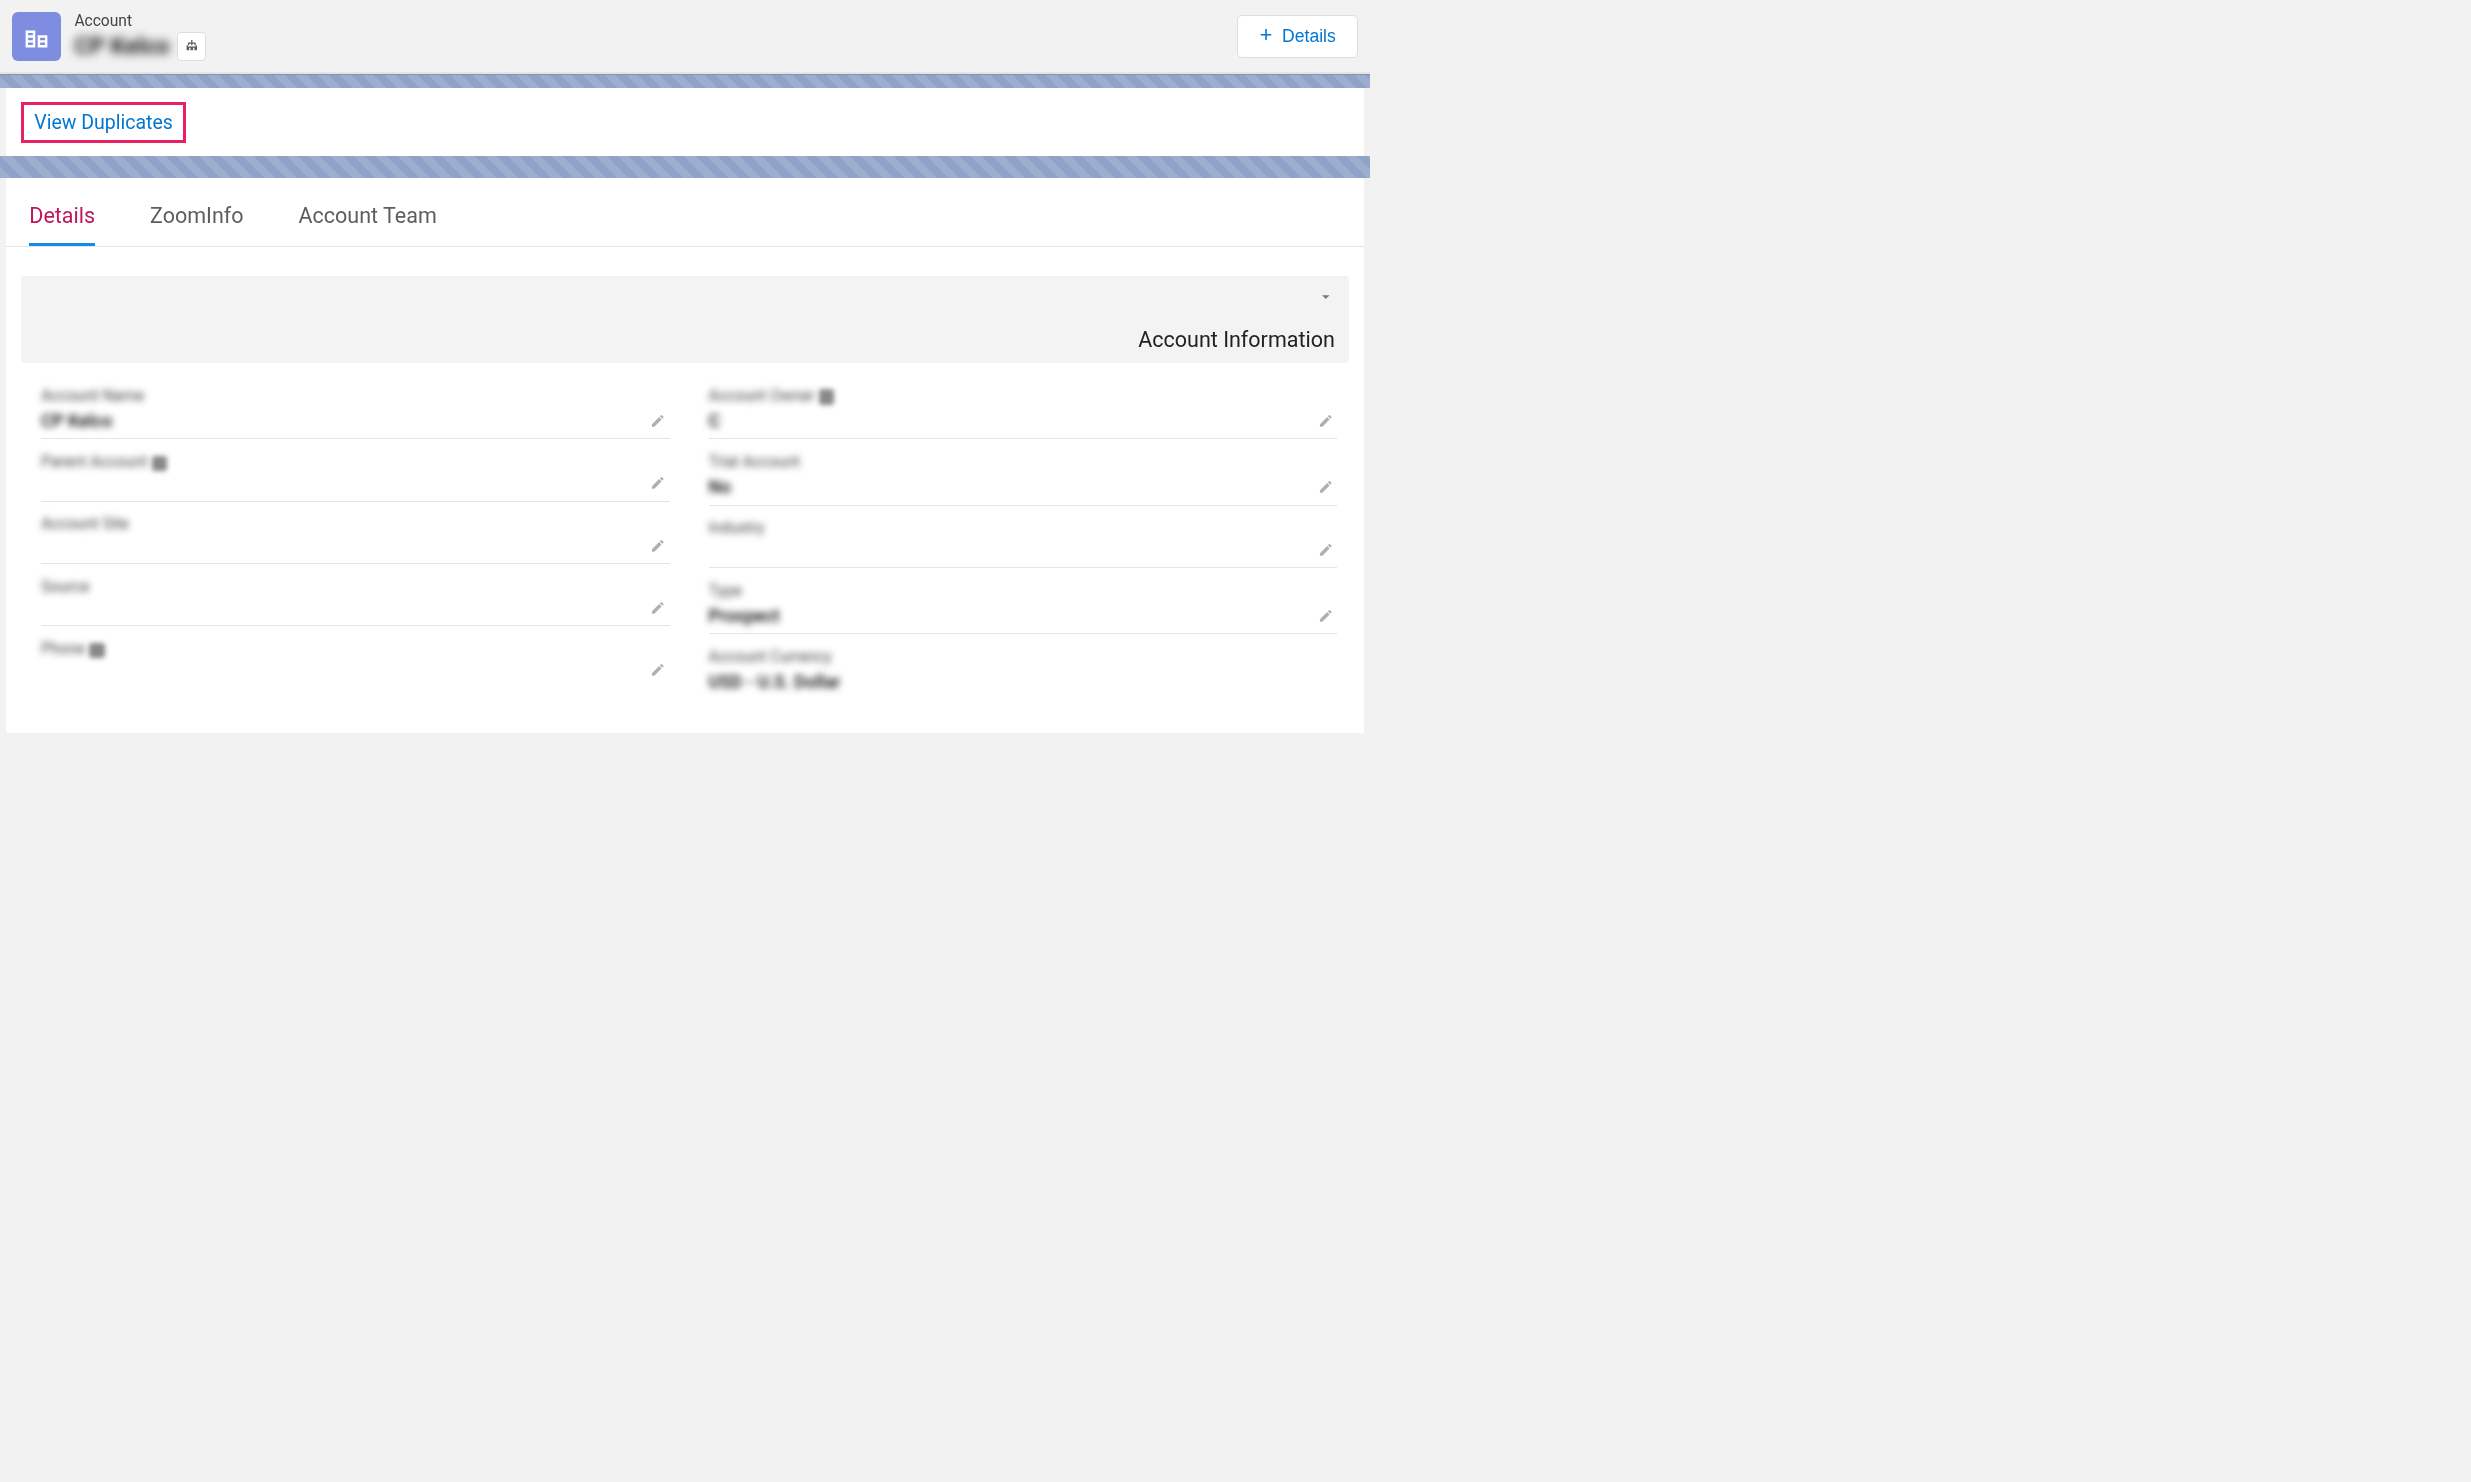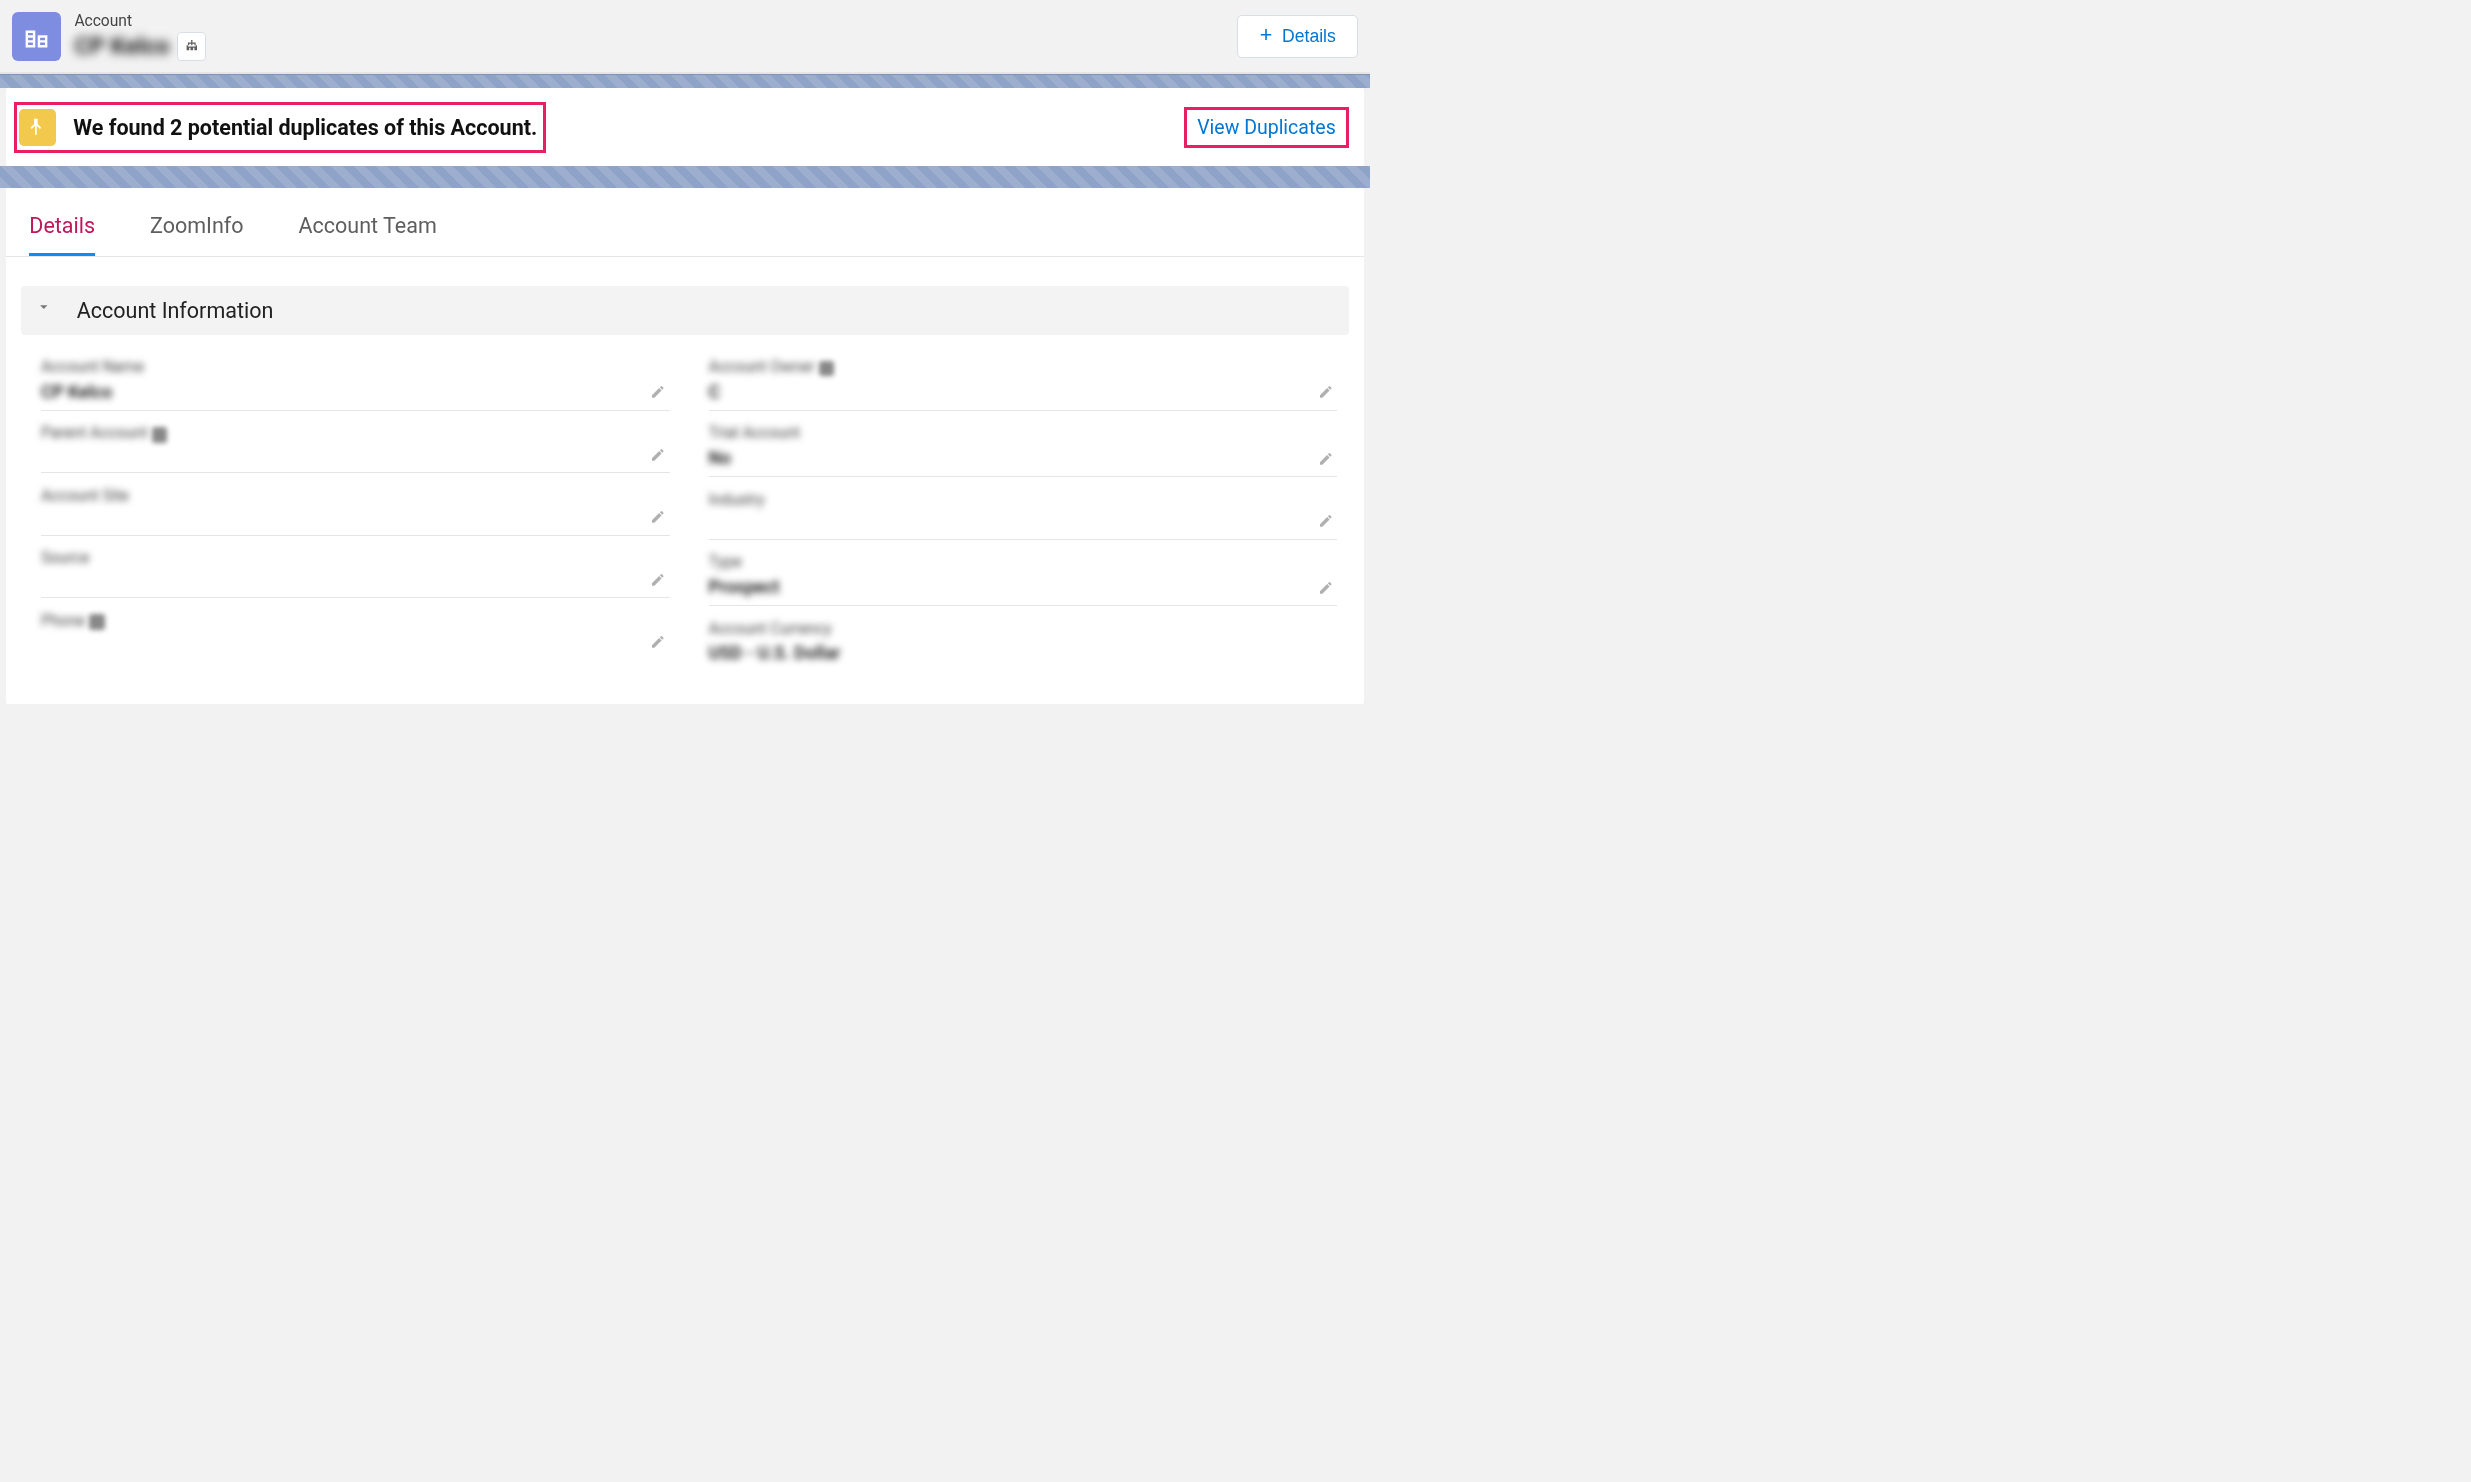--- a/index.html
+++ b/index.html
@@ -123,23 +123,24 @@
     text-align: center;
   }
 
   
   .section-header {
     margin: 29px 15.6px 0 15.6px;
     background: #f3f3f3;
     border-radius: 3.9px;
     padding: 11.7px 13.7px;
     display: flex;
-    align-items: flex-start;
-    gap: 24px;
-    cursor: pointer;
+    align-items: flex-end;
+    gap: 18px;
+    cursor: pointer;
+    flex-direction: column;
   }
   .section-header .chev { color: #777; }
   .section-title { font-size: 21.5px; color: #222; font-weight: 400; }
 
   
   .fields {
     display: grid;
     grid-template-columns: 1fr 1fr;
     column-gap: 39px;
     padding: 23.4px 27px 0 35px;
@@ -187,28 +188,20 @@
   </div>
   <button class="follow-btn">
     <span class="plus">+</span>
     <span>Details</span>
   </button>
 </div>
 
 <div class="pattern-bar top"></div>
 
 <div class="dup-banner">
-  <div class="dup-left highlight-left">
-    <div class="dup-icon">
-      <svg width="21.5" height="21.5" viewBox="0 0 24 24">
-          <path d="M11 3h2v6l4 4-1.4 1.4L12 10.8V21h-2V10.8l-3.6 3.6L5 13l4-4V3h2z"></path>
-        </svg>
-    </div>
-    <div class="dup-text">We found 2 potential duplicates of this Account.</div>
-  </div>
   <div class="highlight-right">
     <a class="dup-link">View Duplicates</a>
   </div>
 </div>
 
 <div class="pattern-bar mid"></div>
 
 <div class="main-card">
 
   <div class="tabs">

